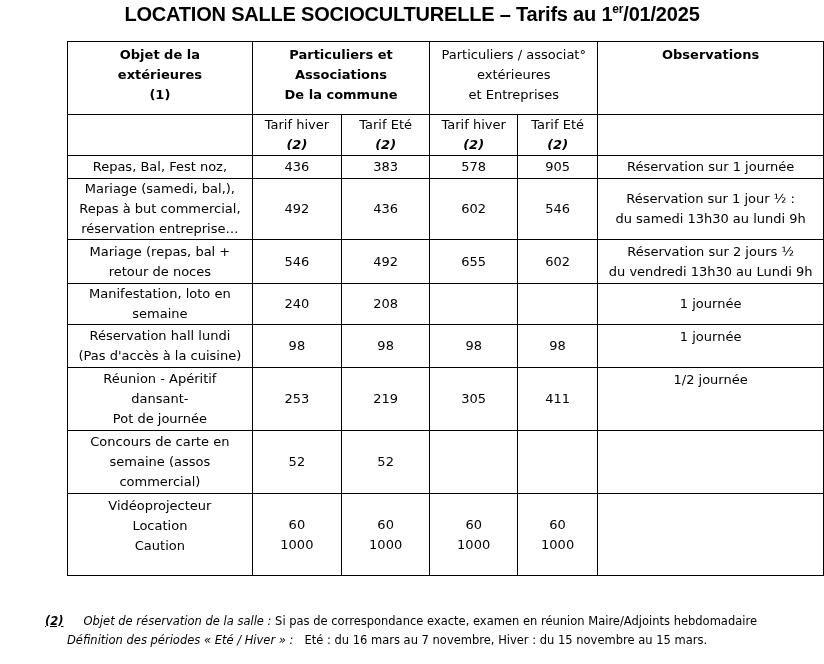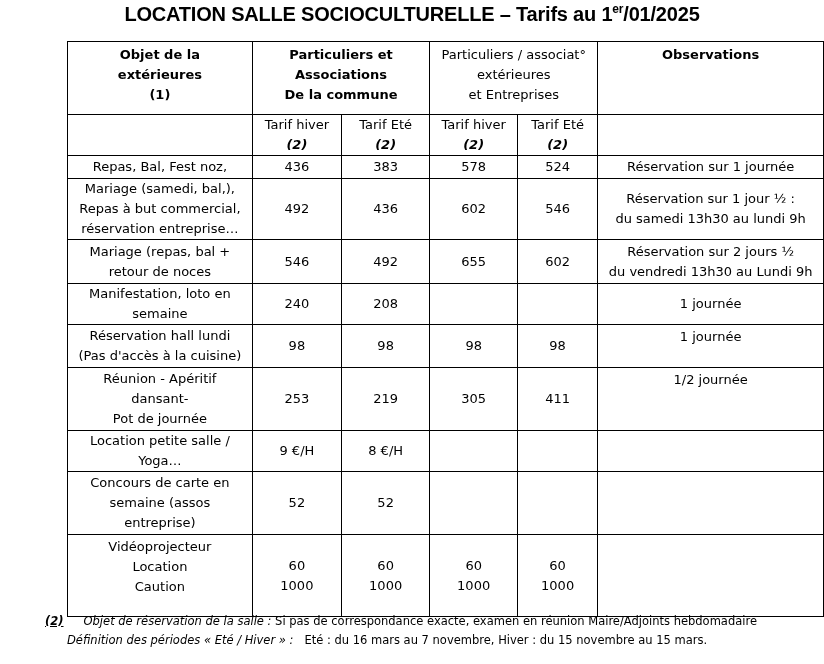--- a/index.html
+++ b/index.html
@@ -64,21 +64,21 @@
     <td></td>
   </tr>
 
   <tr style="height:23px">
     <td class="c">
           <div>Repas, Bal, Fest noz,</div>
         </td>
     <td class="c">436</td>
     <td class="c">383</td>
     <td class="c">578</td>
-    <td class="c">524</td>
+    <td class="c">905</td>
     <td class="c">
           <div>Réservation sur 1 journée</div>
         </td>
   </tr>
 
   <tr style="height:61px">
     <td class="c">
       <div>Mariage (samedi, bal,),</div>
       <div>Repas à but commercial,</div>
       <div>réservation entreprise…</div>
@@ -144,39 +144,26 @@
     </td>
     <td class="c">253</td>
     <td class="c">219</td>
     <td class="c">305</td>
     <td class="c">411</td>
     <td class="c top">
           <div>1/2 journée</div>
         </td>
   </tr>
 
-  <tr style="height:40px">
-    <td class="c">
-      <div>Location petite salle /</div>
-      <div>Yoga…</div>
-    </td>
-    <td class="c">9 €/H</td>
-    <td class="c">8 €/H</td>
-    <td class="c"></td>
-    <td class="c"></td>
-    <td class="c">
-          <div></div>
-        </td>
-  </tr>
 
   <tr style="height:63px">
     <td class="c">
       <div>Concours de carte en</div>
       <div>semaine (assos</div>
-      <div>entreprise)</div>
+      <div>commercial)</div>
     </td>
     <td class="c">52</td>
     <td class="c">52</td>
     <td class="c"></td>
     <td class="c"></td>
     <td class="c">
           <div></div>
         </td>
   </tr>
 

